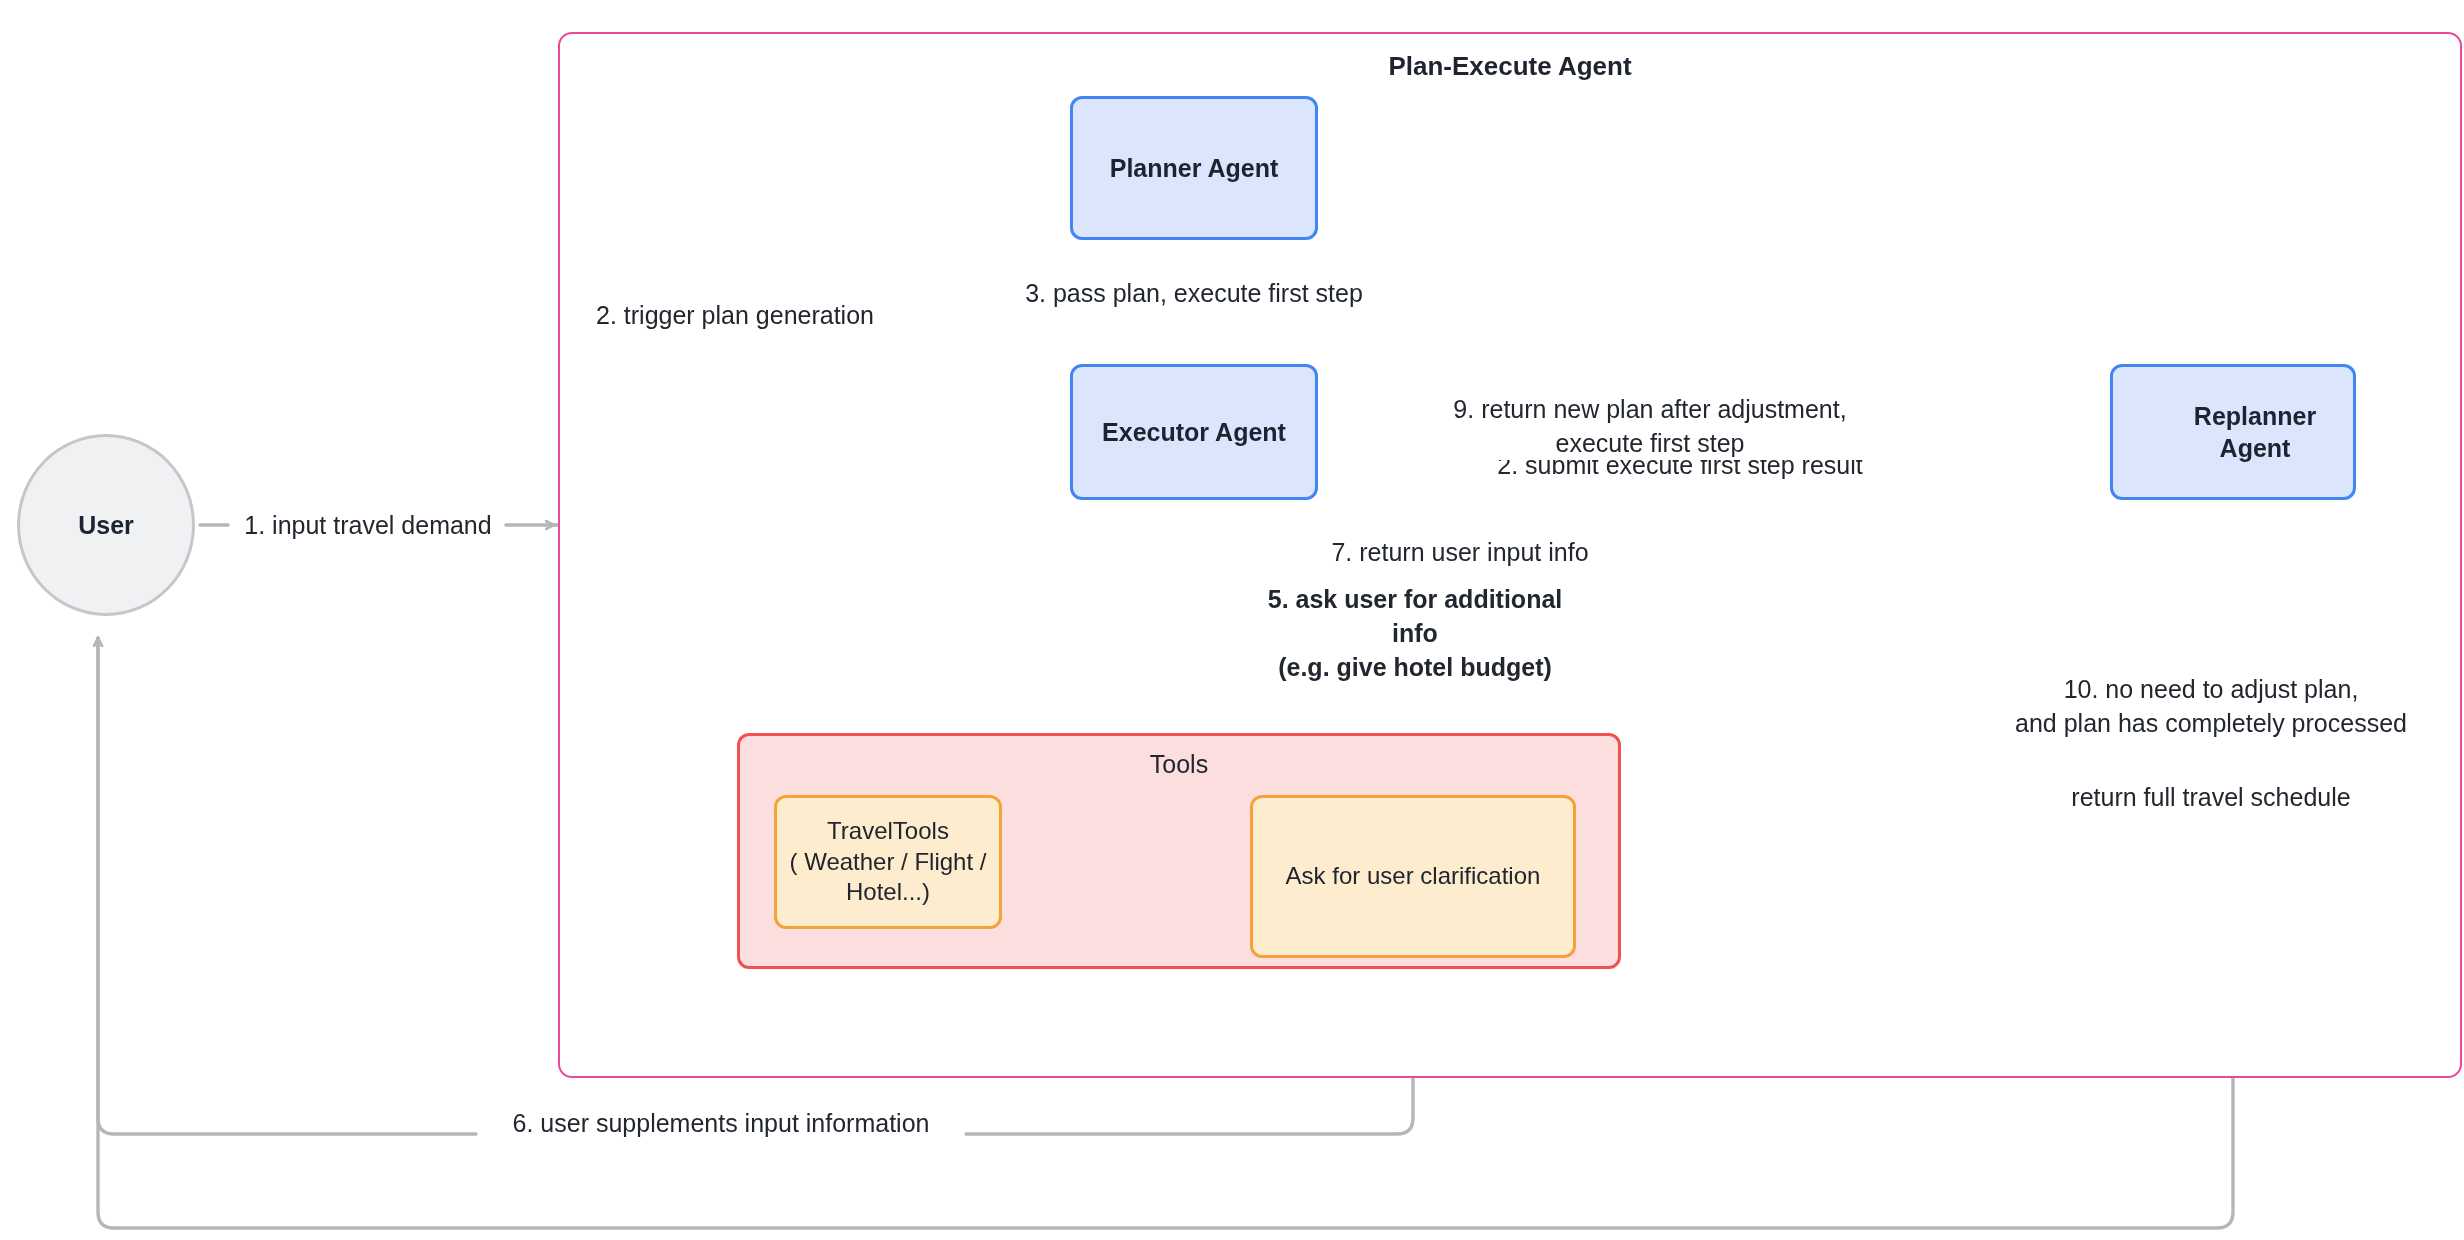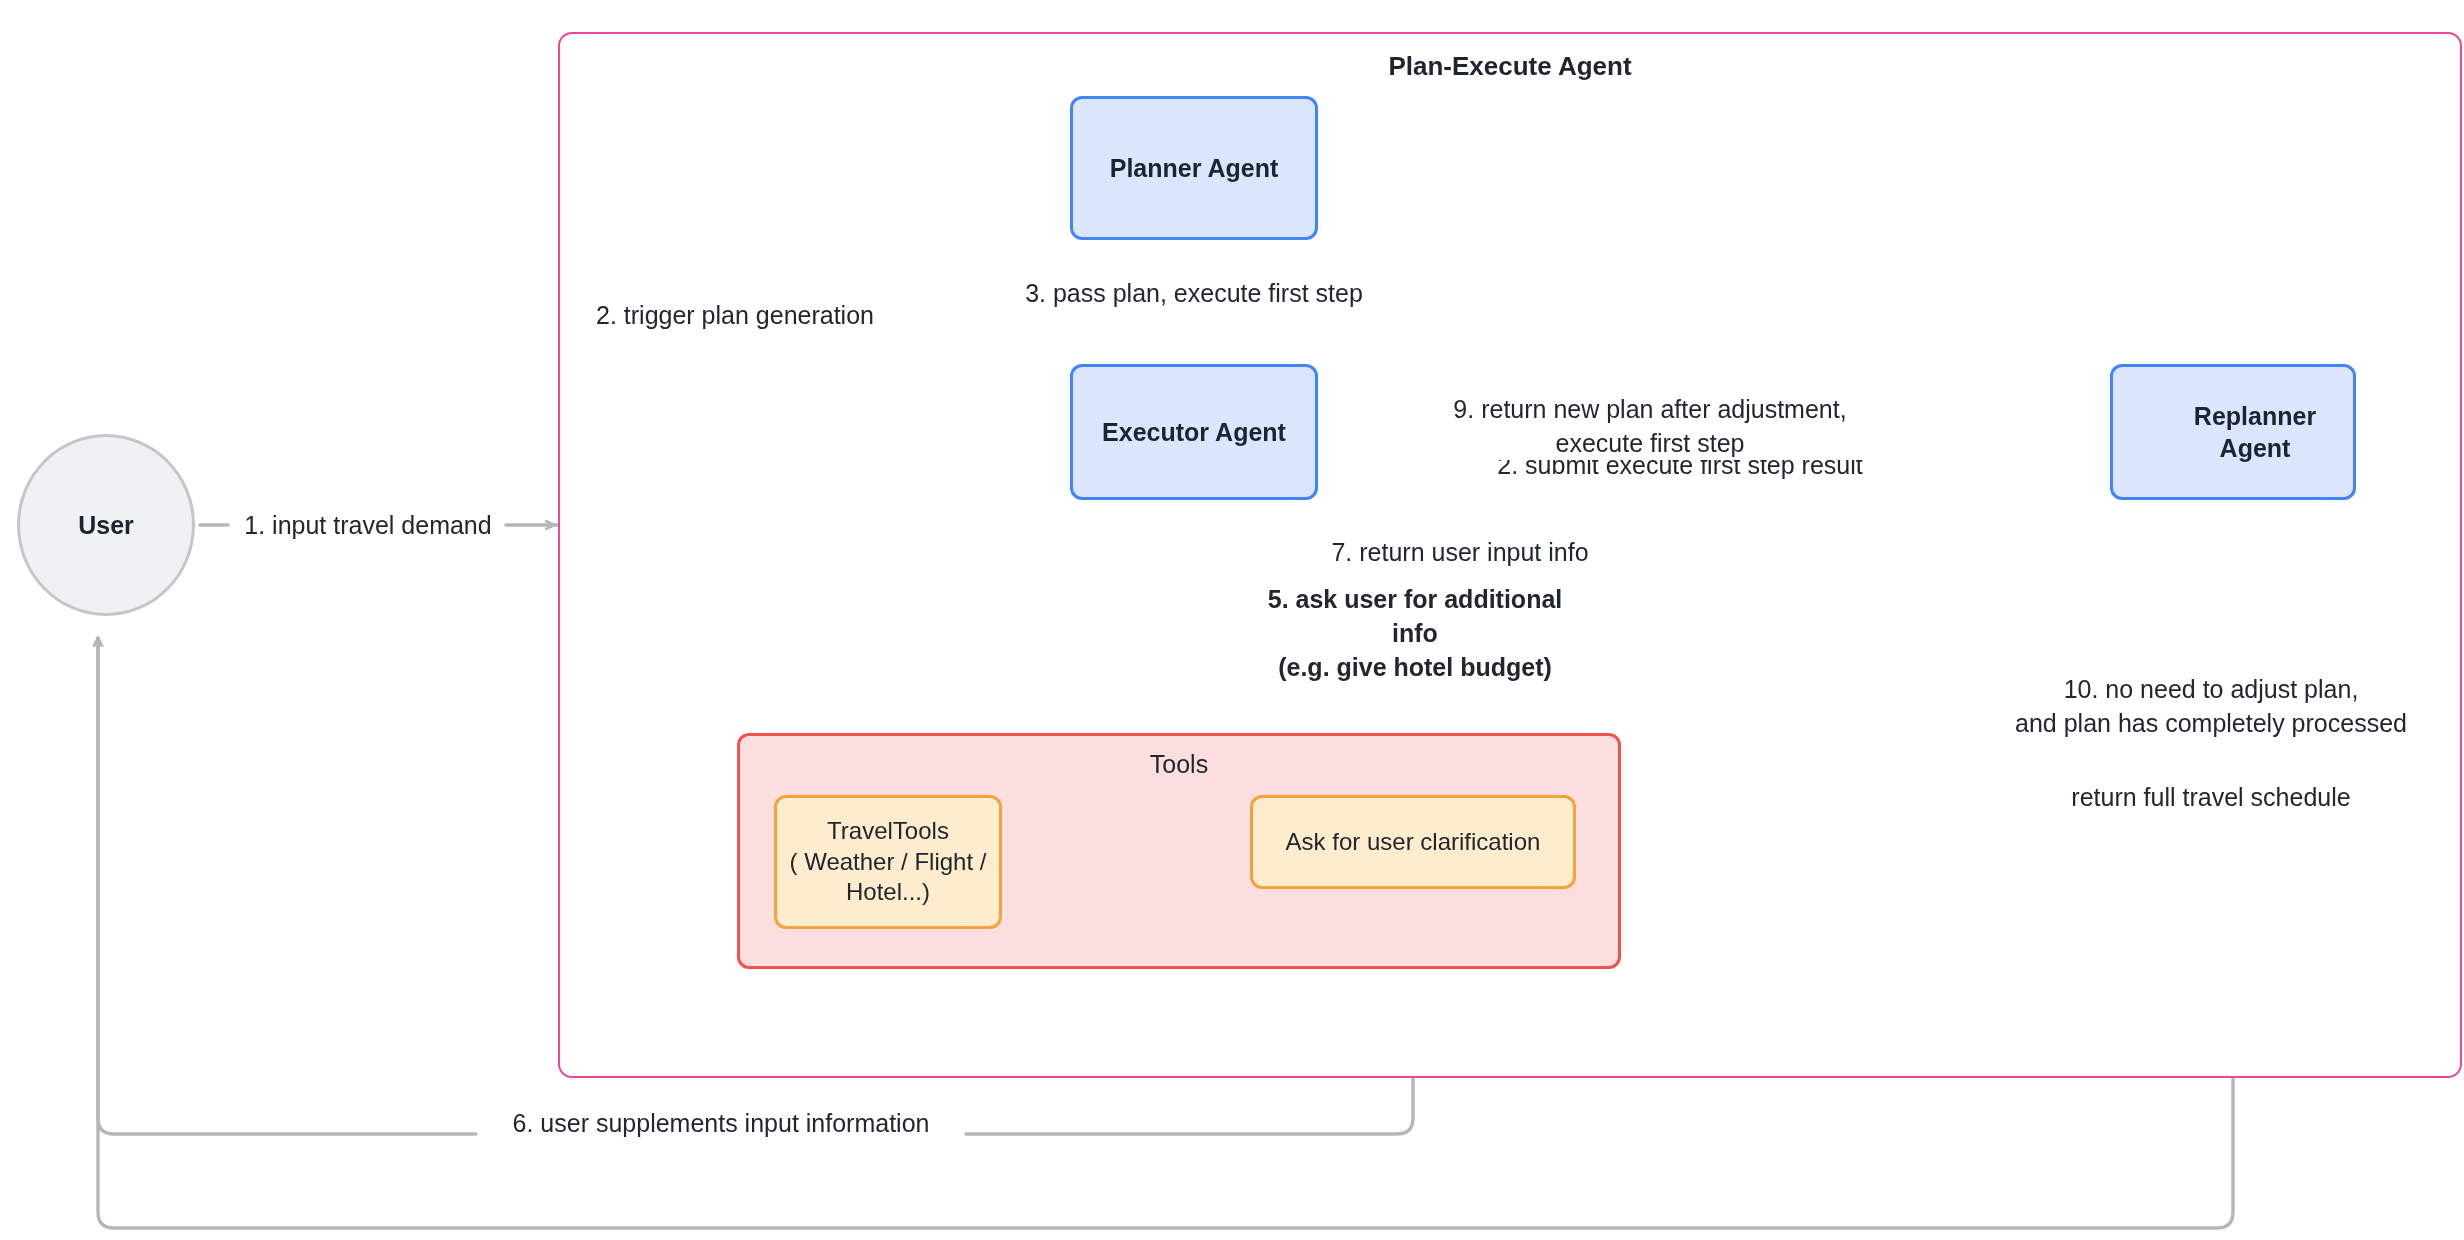--- a/index.html
+++ b/index.html
@@ -77,21 +77,21 @@
 
   .tool-box {
     border: 3px solid #f4a23a;
     border-radius: 12px;
     background: #fdeccd;
     font-size: 24px;
     color: #21262e;
     flex-direction: column;
   }
   .travel-tools { left: 774px;  top: 795px; width: 228px; height: 134px; }
-  .ask-clarify  { left: 1250px; top: 795px; width: 326px; height: 94px; }
+  .ask-clarify  { left: 1250px; top: 795px; width: 326px; height: 163px; }
 
   .user-node {
     left: 17px; top: 434px;
     width: 178px; height: 182px;
     border: 3px solid #c4c6c9;
     border-radius: 50%;
     background: #f0f1f2;
     font-size: 25px;
     font-weight: bold;
     color: #1b2430;

